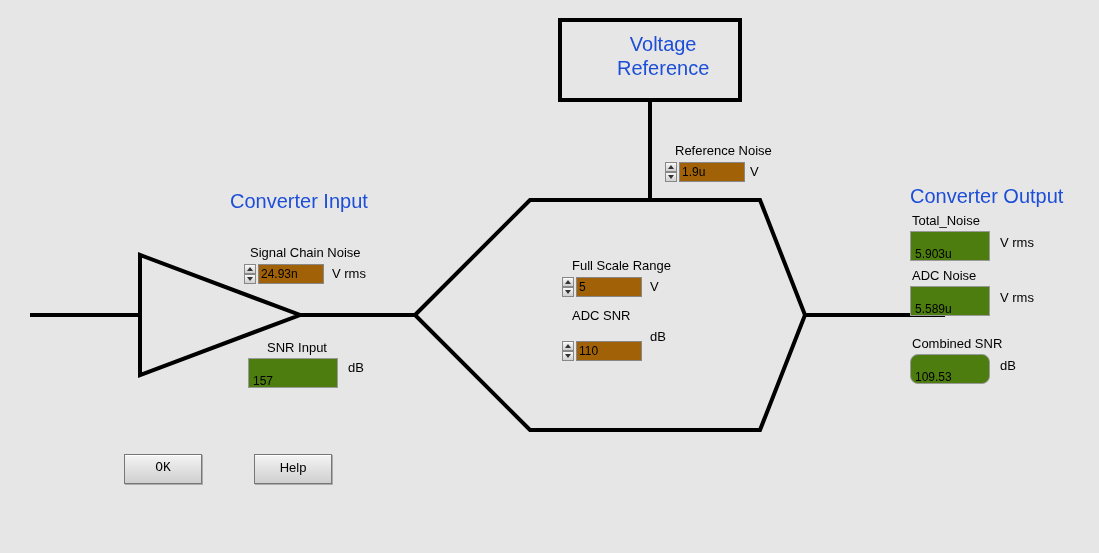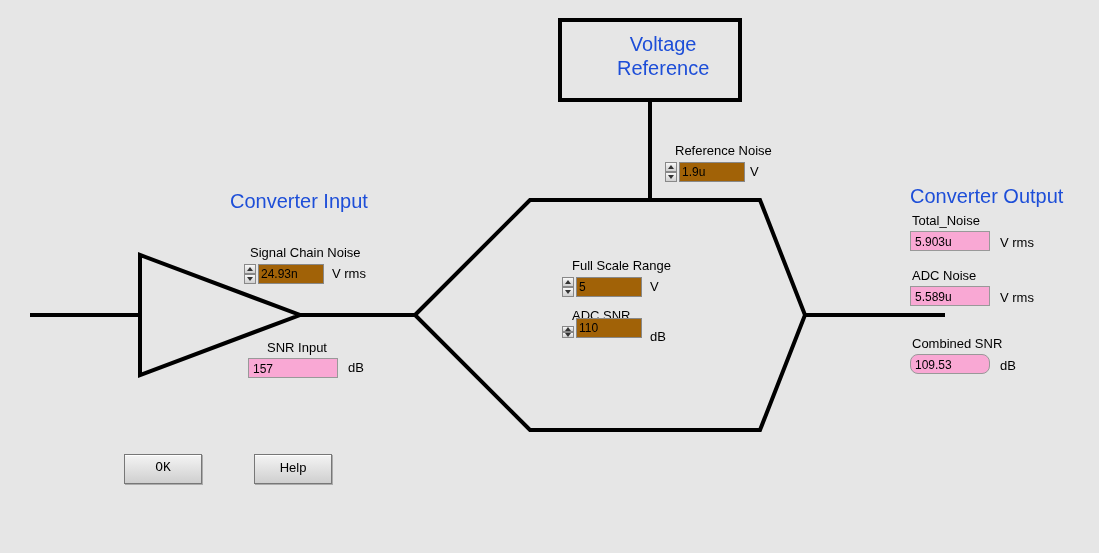--- a/index.html
+++ b/index.html
@@ -58,23 +58,23 @@
     background: #a16207;
     font-size: 12px;
     padding: 0 2px;
     box-sizing: content-box;
   }
   .readout {
     position: absolute;
     width: 80px;
     height: 20px;
     border: 1px solid #999;
-    background: #f9a8d4;
+    background: #4d7c0f;
     font-size: 12px;
-    padding: 2px 4px;
+    padding: 14px 4px;
     box-sizing: border-box;
     line-height: 16px;
   }
   .btn {
     position: absolute;
     width: 76px;
     height: 28px;
     background: linear-gradient(#f4f4f4, #cfcfcf);
     border: 1px solid #777;
     box-shadow: 1px 1px 0 rgba(0,0,0,.25), inset 0 1px 0 #fff;
@@ -169,21 +169,21 @@
       <svg width="6" height="4">
           <polygon points="0,0 6,0 3,4" fill="#333"></polygon>
         </svg>
     </div>
   </div>
   <input value="5" style="">
 </div>
 <div class="unit" style="left:650px; top:279px;">V</div>
 
 <div class="label" style="left:572px; top:308px;">ADC SNR</div>
-<div class="numeric-ctrl" style="left:562px; top:318px;align-items:flex-end;">
+<div class="numeric-ctrl" style="left:562px; top:341px;">
   <div class="spin">
     <div class="spin-btn">
       <svg width="6" height="4">
           <polygon points="3,0 6,4 0,4" fill="#333"></polygon>
         </svg>
     </div>
     <div class="spin-btn">
       <svg width="6" height="4">
           <polygon points="0,0 6,0 3,4" fill="#333"></polygon>
         </svg>

